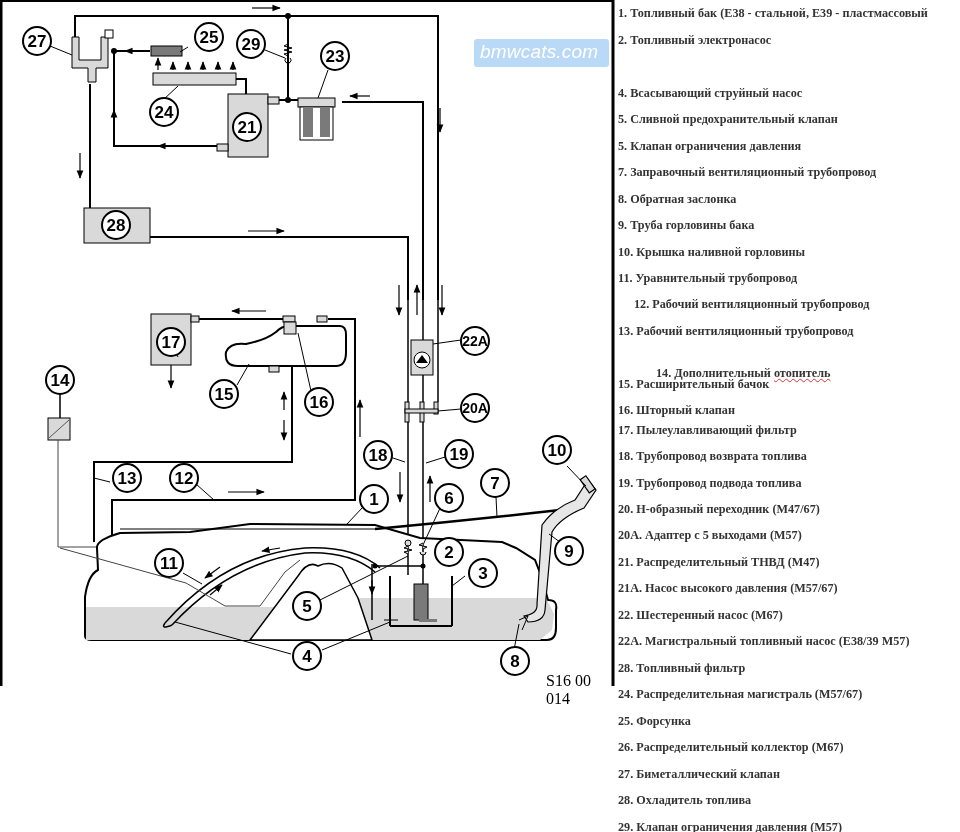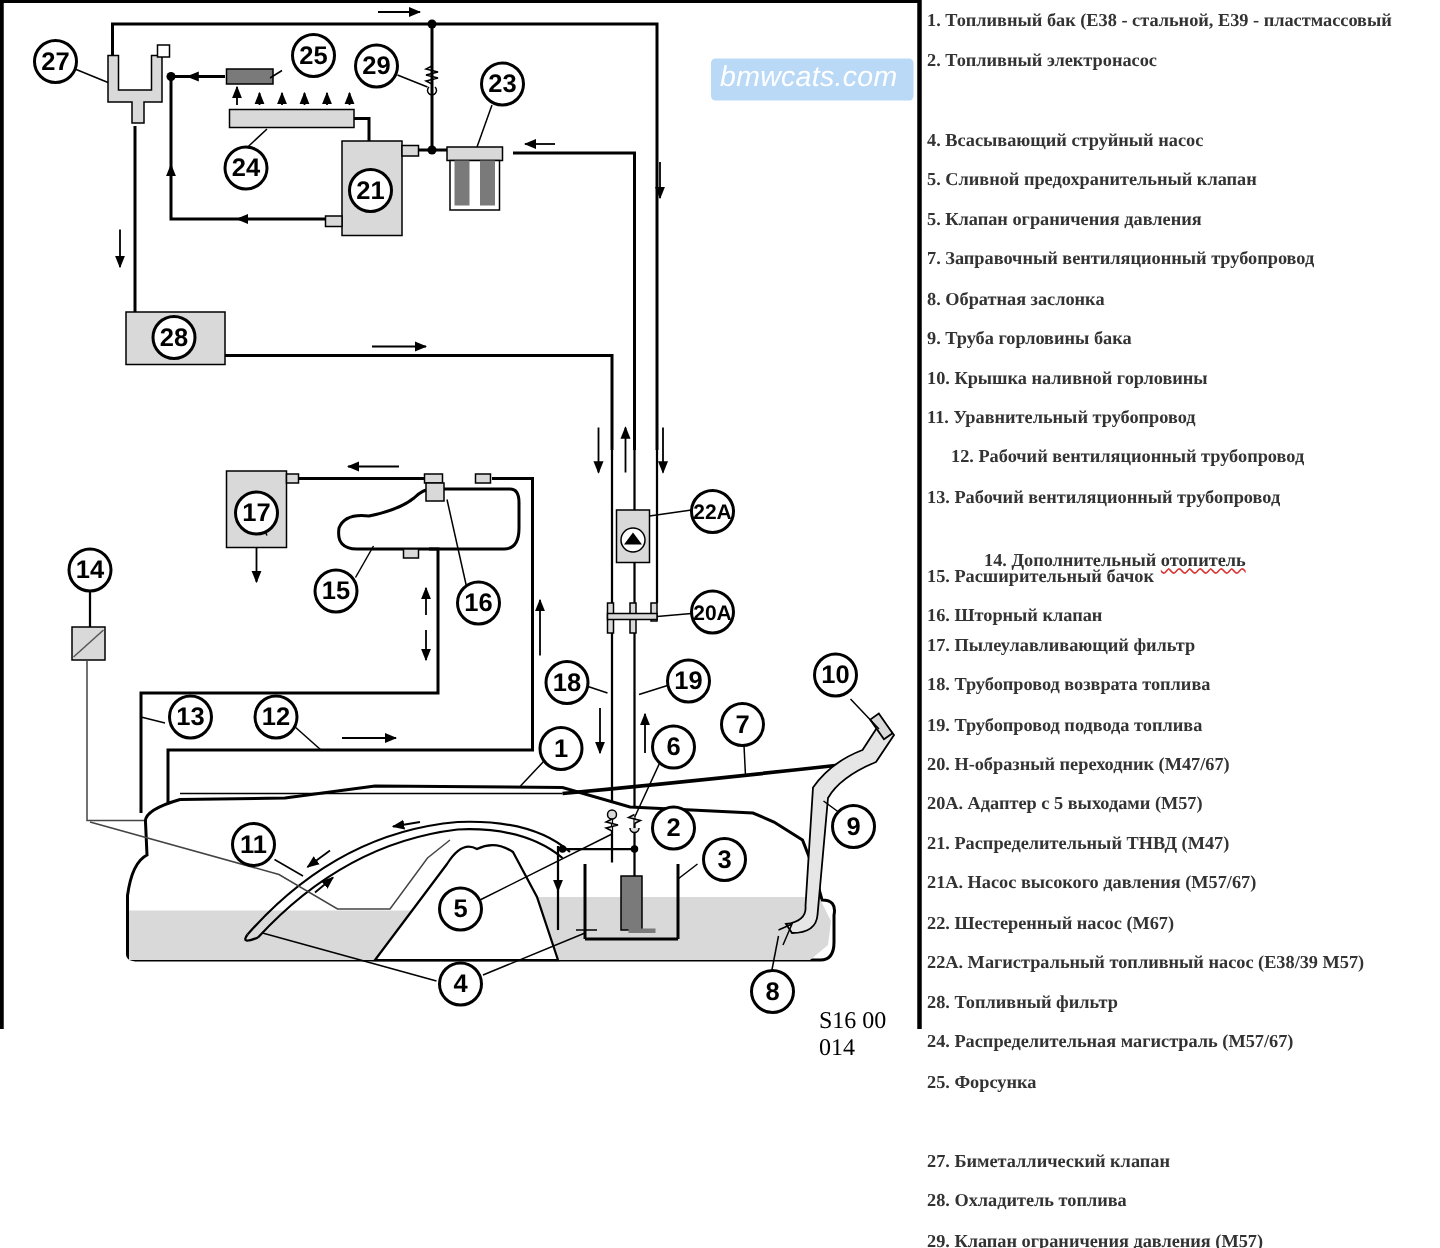--- a/index.html
+++ b/index.html
@@ -371,16 +371,17 @@
     <div class="leg" style="top: 476px;"><span>19. Трубопровод подвода топлива</span></div>
     <div class="leg" style="top: 502px;"><span>20. Н-образный переходник (М47/67)</span></div>
     <div class="leg" style="top: 528px;"><span>20А. Адаптер с 5 выходами (М57)</span></div>
     <div class="leg" style="top: 555px;"><span>21. Распределительный ТНВД (М47)</span></div>
     <div class="leg" style="top: 581px;"><span>21А. Насос высокого давления (М57/67)</span></div>
     <div class="leg" style="top: 608px;"><span>22. Шестеренный насос (М67)</span></div>
     <div class="leg" style="top: 634px;"><span>22А. Магистральный топливный насос (Е38/39 М57)</span></div>
     <div class="leg" style="top: 661px;"><span>28. Топливный фильтр</span></div>
     <div class="leg" style="top: 687px;"><span>24. Распределительная магистраль (М57/67)</span></div>
     <div class="leg" style="top: 714px;"><span>25. Форсунка</span></div>
+    <div class="leg" style="top: 740px;"><span>26. Распределительный коллектор (М67)</span></div>
     <div class="leg" style="top: 767px;"><span>27. Биметаллический клапан</span></div>
     <div class="leg" style="top: 793px;"><span>28. Охладитель топлива</span></div>
     <div class="leg" style="top: 820px;"><span>29. Клапан ограничения давления (М57)</span></div>
   </div>
 
 </body></html>

